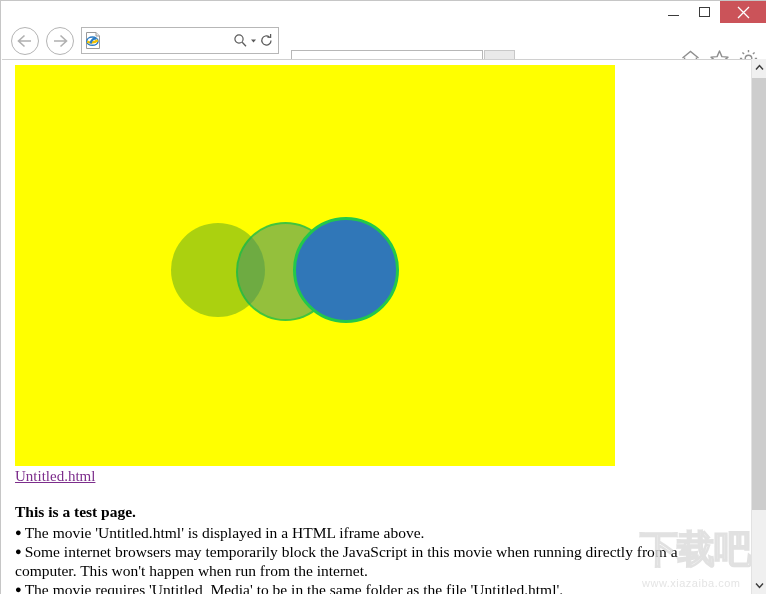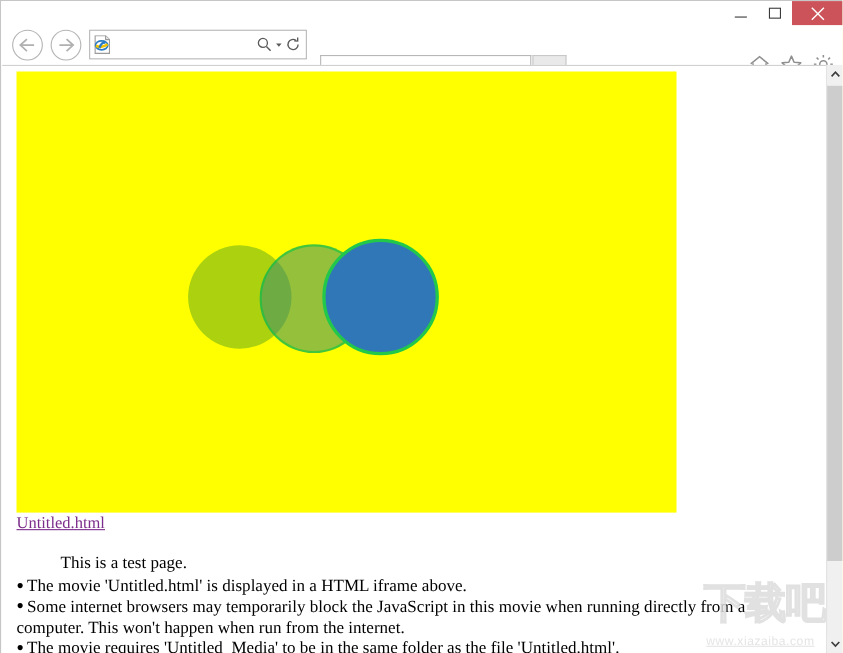--- a/index.html
+++ b/index.html
@@ -244,23 +244,22 @@
     position: absolute;
     left: 13px;
     top: 443px;
     width: 700px;
     font-family: "Liberation Serif", serif;
     font-size: 15.5px;
     color: #000000;
     line-height: 18.5px;
   }
   .copy .heading {
-    font-weight: normal;
+    font-weight: bold;
     margin-bottom: 1px;
-    margin-left: 40px;
   }
   .copy .bullet-line {
     display: block;
     text-indent: 0;
   }
   .copy .bullet-line .dot {
     font-size: 11px;
     vertical-align: 2px;
     padding-right: 3px;
   }
@@ -286,21 +285,20 @@
     letter-spacing: -1px;
     line-height: 42px;
   }
   .watermark .wm-sub {
     position: absolute;
     left: 2px; bottom: -1px;
     font-family: "Liberation Sans", sans-serif;
     font-size: 11px;
     color: #e0e0e0;
     letter-spacing: 0.5px;
-    text-decoration: underline;
   }
 
   
   .scrollbar {
     position: absolute;
     right: 0; top: 58px;
     width: 15px;
     height: 535px;
     background: #f0f0f0;
     border-left: 1px solid #e2e2e2;

